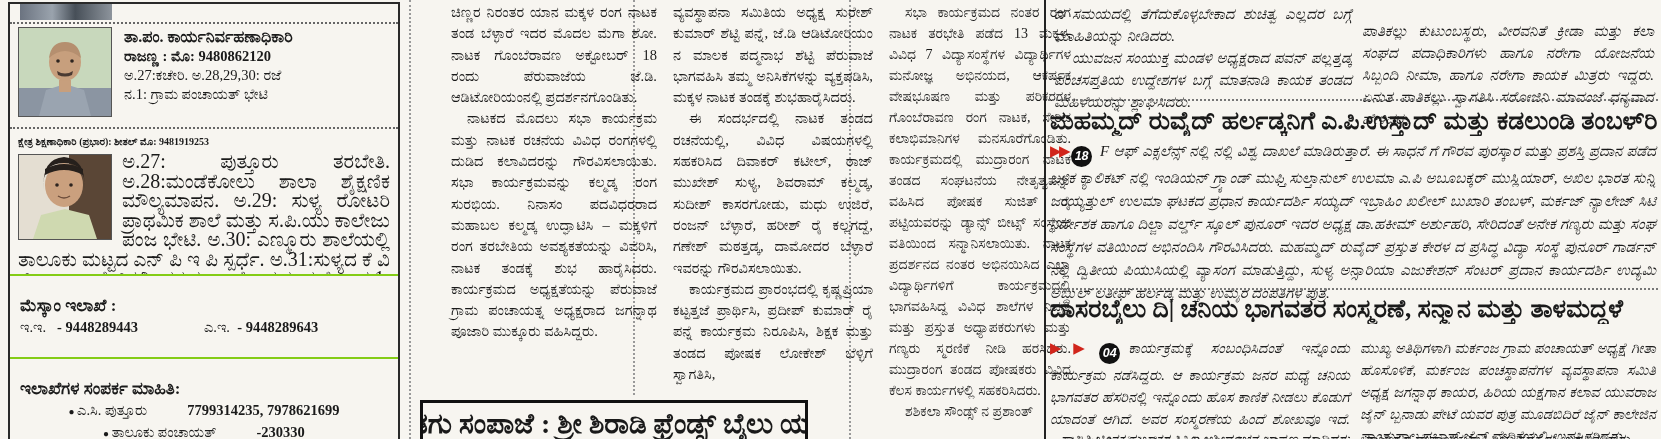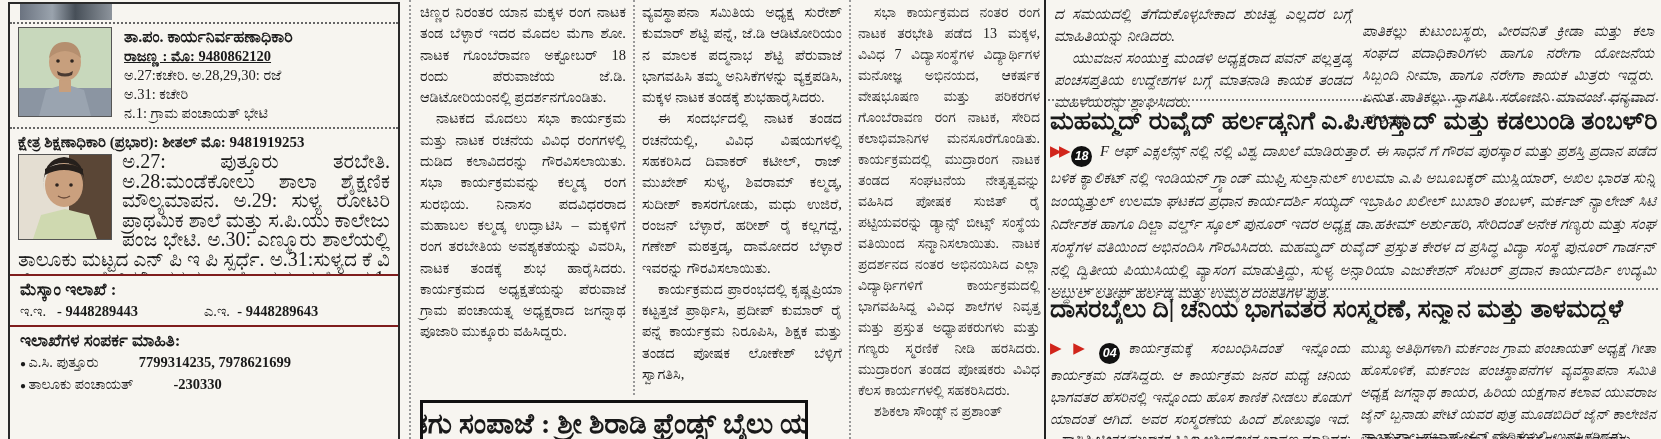--- a/index.html
+++ b/index.html
@@ -17,32 +17,32 @@
   .frag-photo{position:absolute;left:10px;top:0;width:92px;height:16px;
     background:linear-gradient(90deg,#6b7380 0%,#9aa3ad 35%,#474f58 60%,#8d949c 100%);}
   .officer{padding:3px 8px 4px 8px;overflow:hidden;}
   .officer.first{border-bottom:2px dotted #666;display:flex;gap:12px;height:96px;}
   .photo-frame{border:1px solid #555;flex:0 0 auto;overflow:hidden;background:#ddd;}
   .o1-photo{width:92px;height:88px;}
   .o2-photo{width:92px;height:84px;float:left;margin:2px 10px 2px 0;}
   .o-text{flex:1 1 auto;}
   .o-title{font-weight:700;font-size:16px;line-height:20px;}
   .o-line{font-size:14.5px;line-height:19px;}
-  .bold{font-weight:700;text-decoration:underline;}
+  .bold{font-weight:700;}
   .officer.second{height:138px;}
   .o2-body{font-size:20px;line-height:19.5px;text-align:justify;}
-  .dept{border-top:2px solid #7f1d1d;padding:3px 10px;}
+  .dept{border-top:2px solid #84cc16;padding:19px 10px;}
   .dept-title{font-weight:700;font-size:17px;line-height:22px;}
   .mescom-grid{display:grid;grid-template-columns:1fr 1fr;font-size:14.5px;line-height:21px;}
   .pair .num{font-weight:700;}
-  .contact-row{display:flex;justify-content:flex-start;font-size:14.5px;line-height:21px;gap:40px;}
+  .contact-row{display:flex;justify-content:center;font-size:14.5px;line-height:21px;gap:40px;}
   .contact-row .lbl::before{content:"\25CF  ";font-size:10px;}
   .contact-row .num{font-weight:700;}
   
-  .ncol{position:absolute;top:2px;font-size:14.5px;line-height:21.3px;text-align:justify;}
+  .ncol{position:absolute;top:2px;font-size:14.5px;line-height:21.3px;text-align:justify;margin-left:31px;}
   .ncol p{margin:0;}
   .ncol p.ind{text-indent:16px;}
   .col2{left:420px;width:206px;}
   .col3{left:642px;width:200px;}
   .col4{left:858px;width:182px;font-size:14px;line-height:21px;}
   .vrule{position:absolute;top:0;bottom:0;width:0;border-left:2px dotted #999;}
   .vr1{left:409px;}.vr2{left:633px;}.vr3{left:849px;}
   .vsolid{position:absolute;top:0;bottom:0;left:1044px;width:0;border-left:2px solid #222;}
   
   .kodagu{
@@ -99,27 +99,26 @@
           <path d="M30 30 q16 -14 32 0 q-2 -16 -16 -16 q-14 0 -16 16z" fill="#b58f6f"></path>
           <path d="M38 43 q8 5 16 0 l-1 4 q-7 3 -14 0 z" fill="#4a3a32"></path>
           <circle cx="39" cy="33" r="1.8" fill="#2e241f"></circle>
           <circle cx="53" cy="33" r="1.8" fill="#2e241f"></circle>
         </svg>
       </div>
       <div class="o-text">
         <div class="o-title">ತಾ.ಪಂ. ಕಾರ್ಯನಿರ್ವಹಣಾಧಿಕಾರಿ</div>
         <div class="o-line bold">ರಾಜಣ್ಣ : ಮೊ: 9480862120</div>
         <div class="o-line">ಅ.27:ಕಚೇರಿ. ಅ.28,29,30: ರಜೆ</div>
-        <div class="o-line">ಅ.31: ಕಚೇರಿ</div>
         <div class="o-line">ನ.1: ಗ್ರಾಮ ಪಂಚಾಯತ್ ಭೇಟಿ</div>
       </div>
     </div>
 
     <div class="officer second">
-      <div class="o-title" style="font-size:15px">ಕ್ಷೇತ್ರ ಶಿಕ್ಷಣಾಧಿಕಾರಿ (ಪ್ರಭಾರ): ಶೀತಲ್ ಮೊ: 9481919253</div>
+      <div class="o-title" style="font-size:10px">ಕ್ಷೇತ್ರ ಶಿಕ್ಷಣಾಧಿಕಾರಿ (ಪ್ರಭಾರ): ಶೀತಲ್ ಮೊ: 9481919253</div>
       <div class="photo-frame o2-photo">
         <svg width="92" height="84" viewBox="0 0 92 84">
           <rect width="92" height="84" fill="#e4ded2"></rect>
           <rect x="50" y="0" width="42" height="84" fill="#5a4636"></rect>
           <path d="M14 84 L22 60 L46 54 L70 60 L78 84 Z" fill="#cfd9b0"></path>
           <ellipse cx="45" cy="30" rx="19" ry="22" fill="#caa07e"></ellipse>
           <path d="M25 34 q-3 -26 20 -26 q23 0 20 26 q3 -30 -20 -32 q-23 2 -20 32z" fill="#26201c"></path>
           <path d="M26 20 q19 -10 38 0 l0 -6 q-19 -10 -38 0z" fill="#26201c"></path>
           <circle cx="38" cy="30" r="1.8" fill="#2e241f"></circle>
           <circle cx="52" cy="30" r="1.8" fill="#2e241f"></circle>

